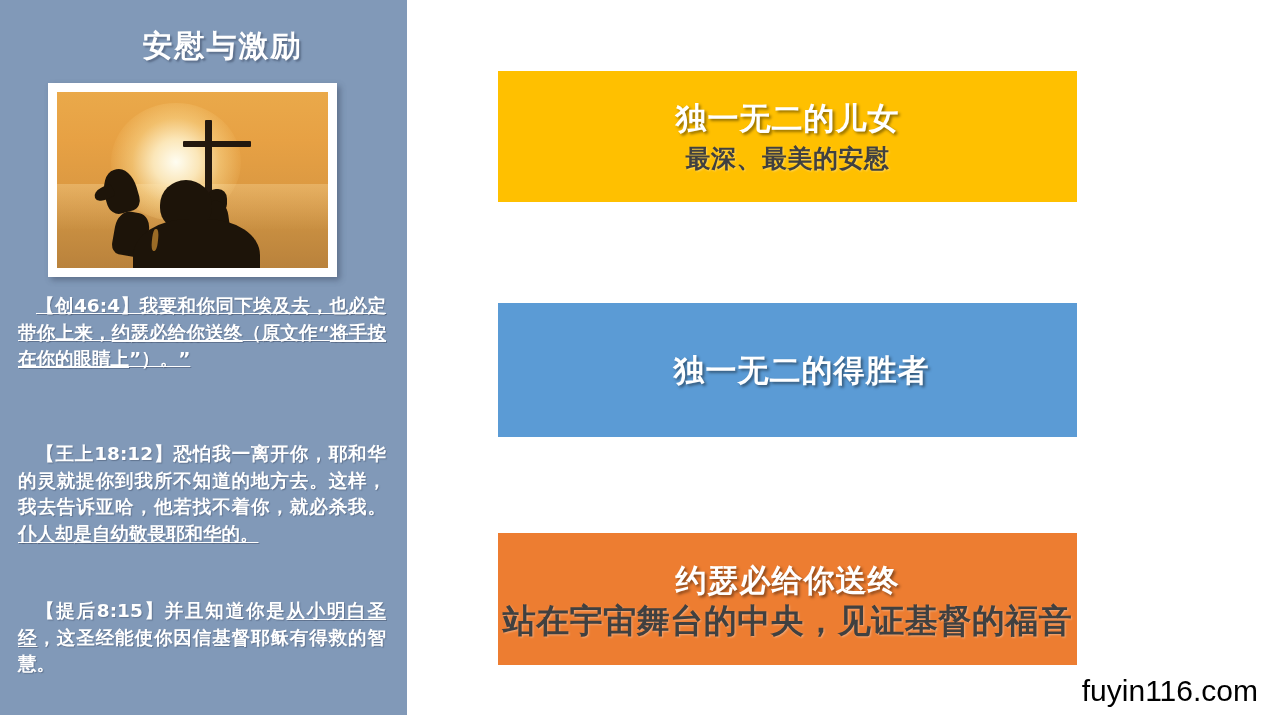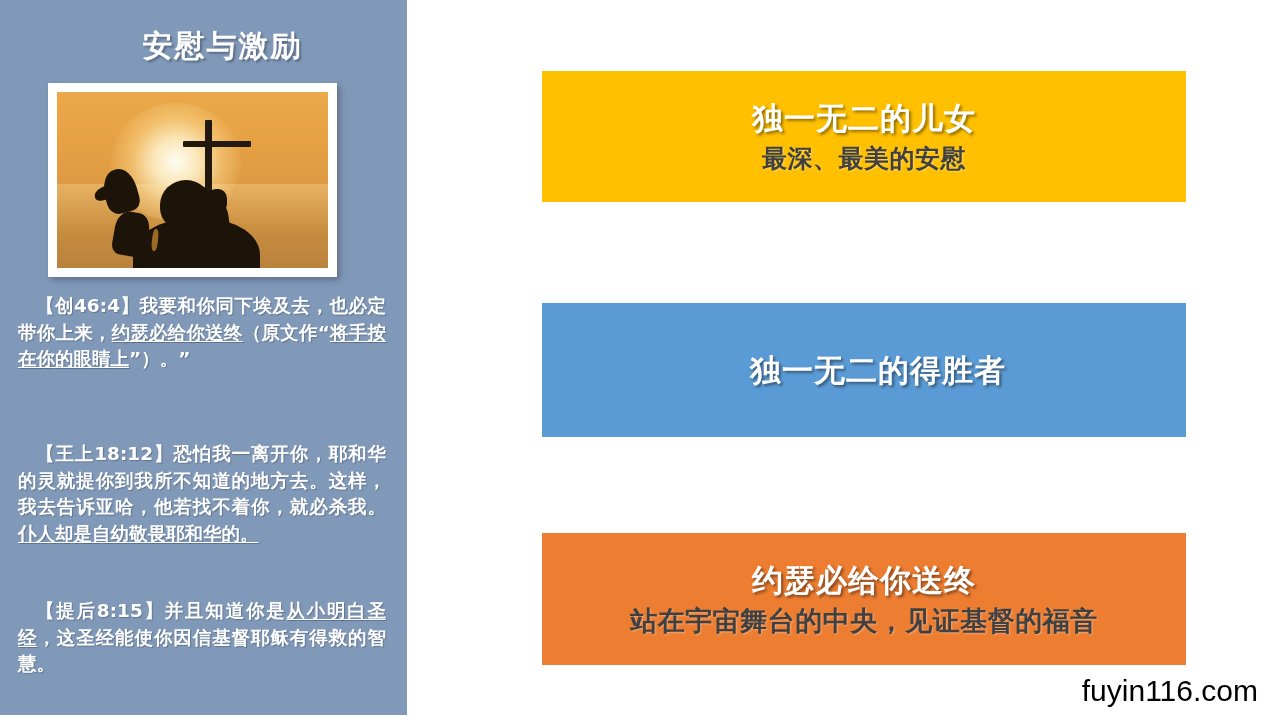--- a/index.html
+++ b/index.html
@@ -203,41 +203,40 @@
     width: 368px;
     color: #ffffff;
     font-size: 18.5px;
     font-weight: bold;
     line-height: 26.5px;
     text-align: justify;
     text-indent: 18px;
     text-shadow: 1px 1px 1px rgba(65,80,105,0.5);
     box-sizing: border-box;
   }
-  #verse-1 { top: 293px; }
+  #verse-1 { top: 293px; text-decoration: underline; }
   #verse-2 { top: 441px; }
   #verse-3 { top: 598px; }
 
   .verse u {
     text-decoration: underline;
     text-underline-offset: 2px;
   }
 
   
   .banner {
     position: absolute;
     left: 498px;
-    width: 644px;
+    width: 579px;
     box-sizing: border-box;
     text-align: center;
     display: flex;
     flex-direction: column;
     align-items: center;
     justify-content: center;
-    margin-left: 44px;
   }
   #banner-1 { top: 71px;  height: 131px; background: #ffc000; }
   #banner-2 { top: 303px; height: 134px; background: #5b9bd5; padding-left: 28px; }
   #banner-3 { top: 533px; height: 132px; background: #ed7d31; }
 
   .banner-title {
     color: #ffffff;
     font-size: 31px;
     font-weight: bold;
     letter-spacing: 1px;
@@ -246,21 +245,21 @@
   }
   .banner-subtitle {
     color: #404040;
     font-size: 25px;
     font-weight: bold;
     letter-spacing: 0.5px;
     line-height: 34px;
     margin-top: 4px;
     text-shadow: 1px 1px 2px rgba(255,255,255,0.35);
   }
-  #banner-3 .banner-subtitle { font-size: 27px; text-align: center; }
+  #banner-3 .banner-subtitle { font-size: 33px; text-align: center; }
 
   
   #watermark {
     position: absolute;
     right: 22px;
     bottom: 12px;
     color: #000000;
     font-size: 30px;
     font-family: "Liberation Sans", "DejaVu Sans", sans-serif;
     letter-spacing: 0px;

